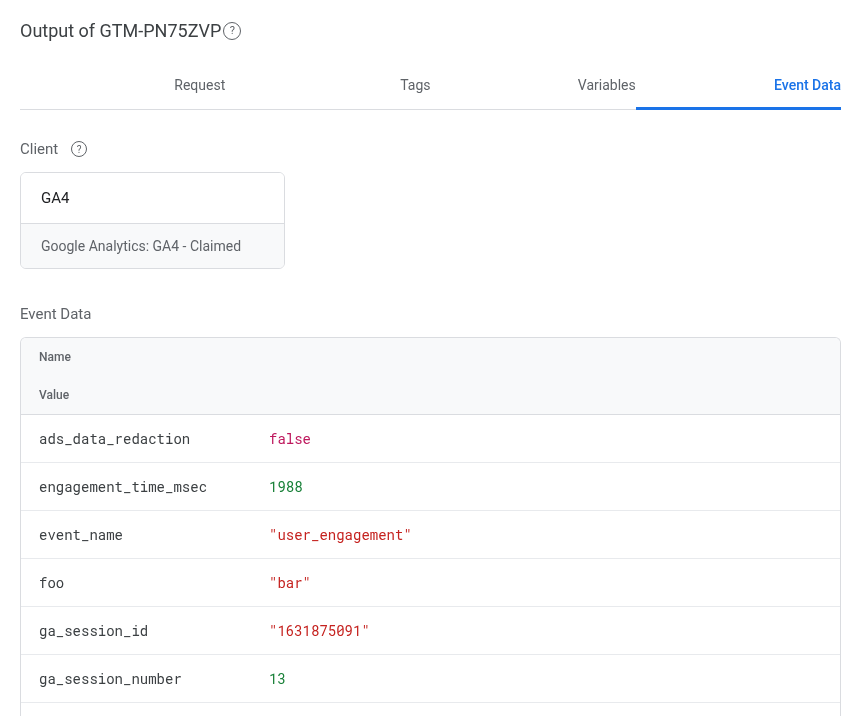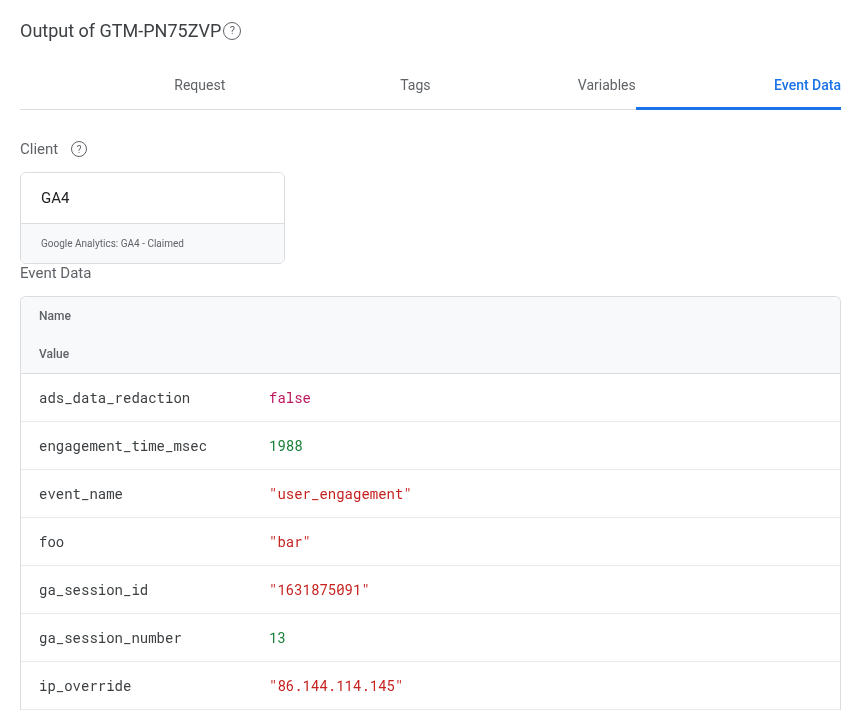--- a/index.html
+++ b/index.html
@@ -77,36 +77,37 @@
   justify-content: center;
   font-size: 10px;
   color: #5f6368;
   cursor: pointer;
 }
 .client-card {
   border: 1px solid #dadce0;
   border-radius: 6px;
   width: 265px;
   overflow: hidden;
+  margin-bottom: 36px;
 }
 .client-card-top {
   padding: 16px 20px;
   background: #fff;
   border-bottom: 1px solid #dadce0;
 }
 .client-name {
   font-size: 15px;
   color: #202124;
 }
 .client-card-bottom {
   padding: 14px 20px;
   background: #f8f9fa;
 }
 .client-sub {
-  font-size: 10px;
+  font-size: 14px;
   color: #5f6368;
 }
 .event-data-section {
   margin-bottom: 10px;
 }
 .event-data-title {
   font-size: 15px;
   color: #5f6368;
   margin-bottom: 14px;
 }

